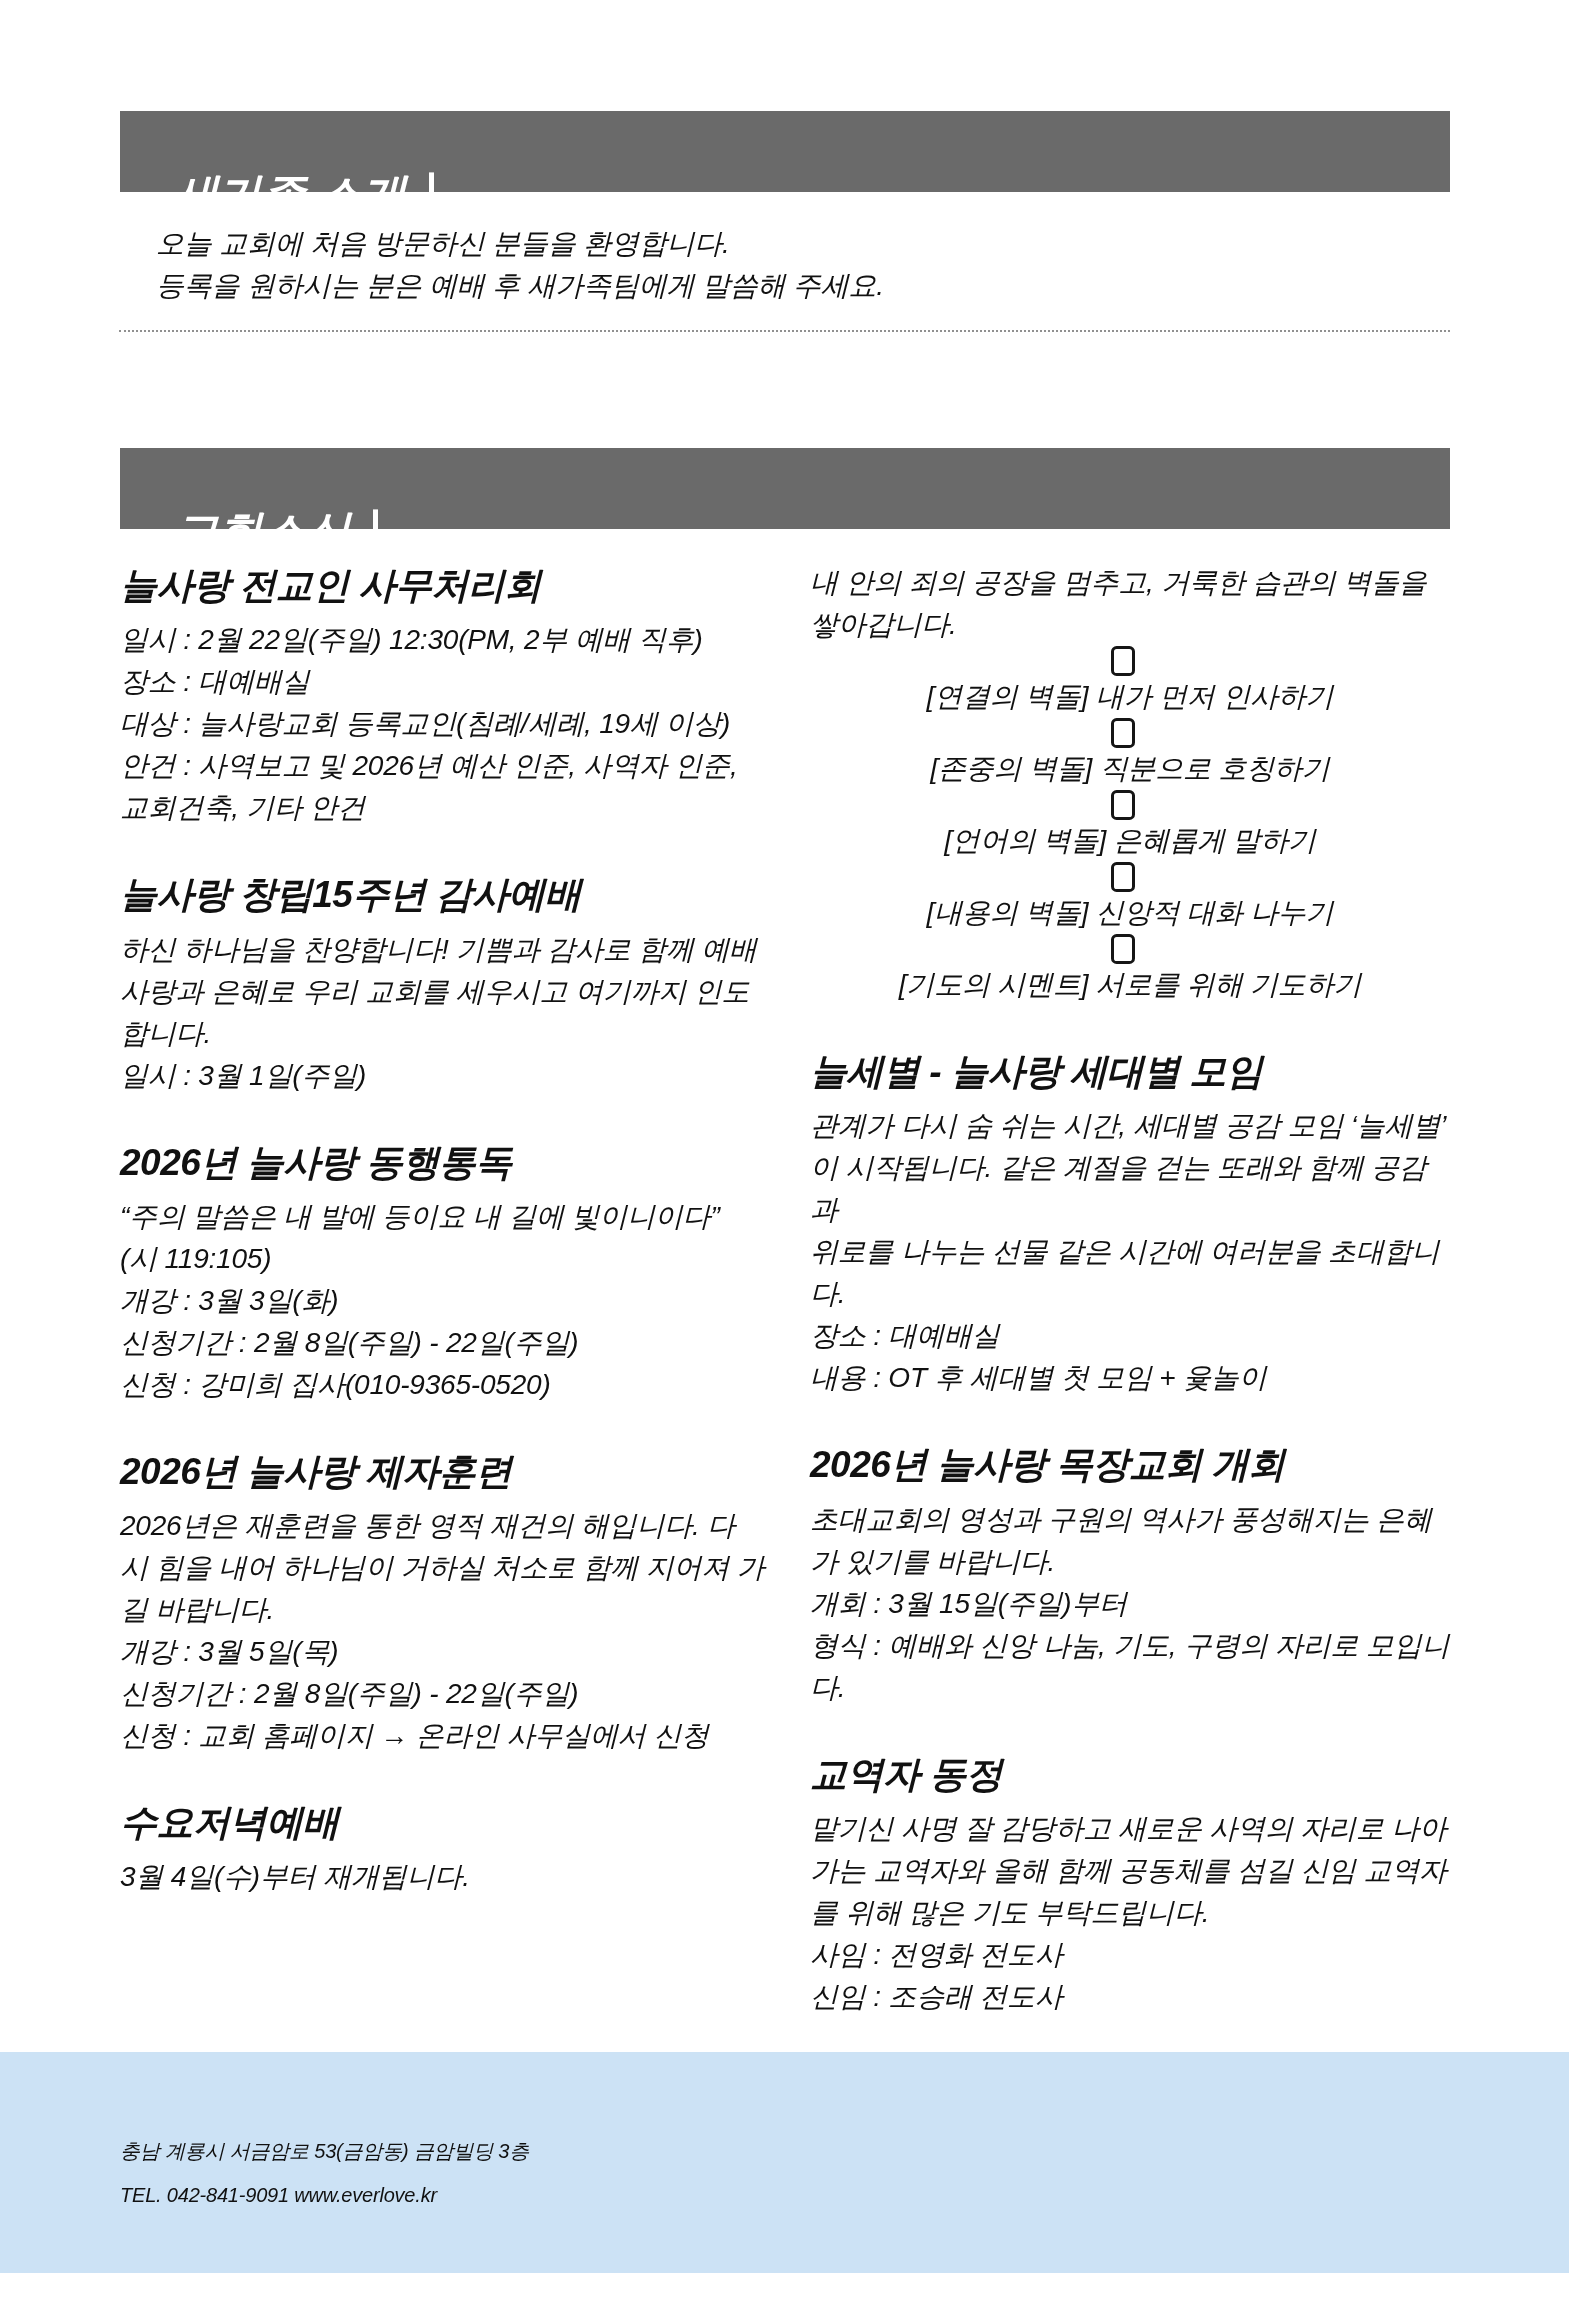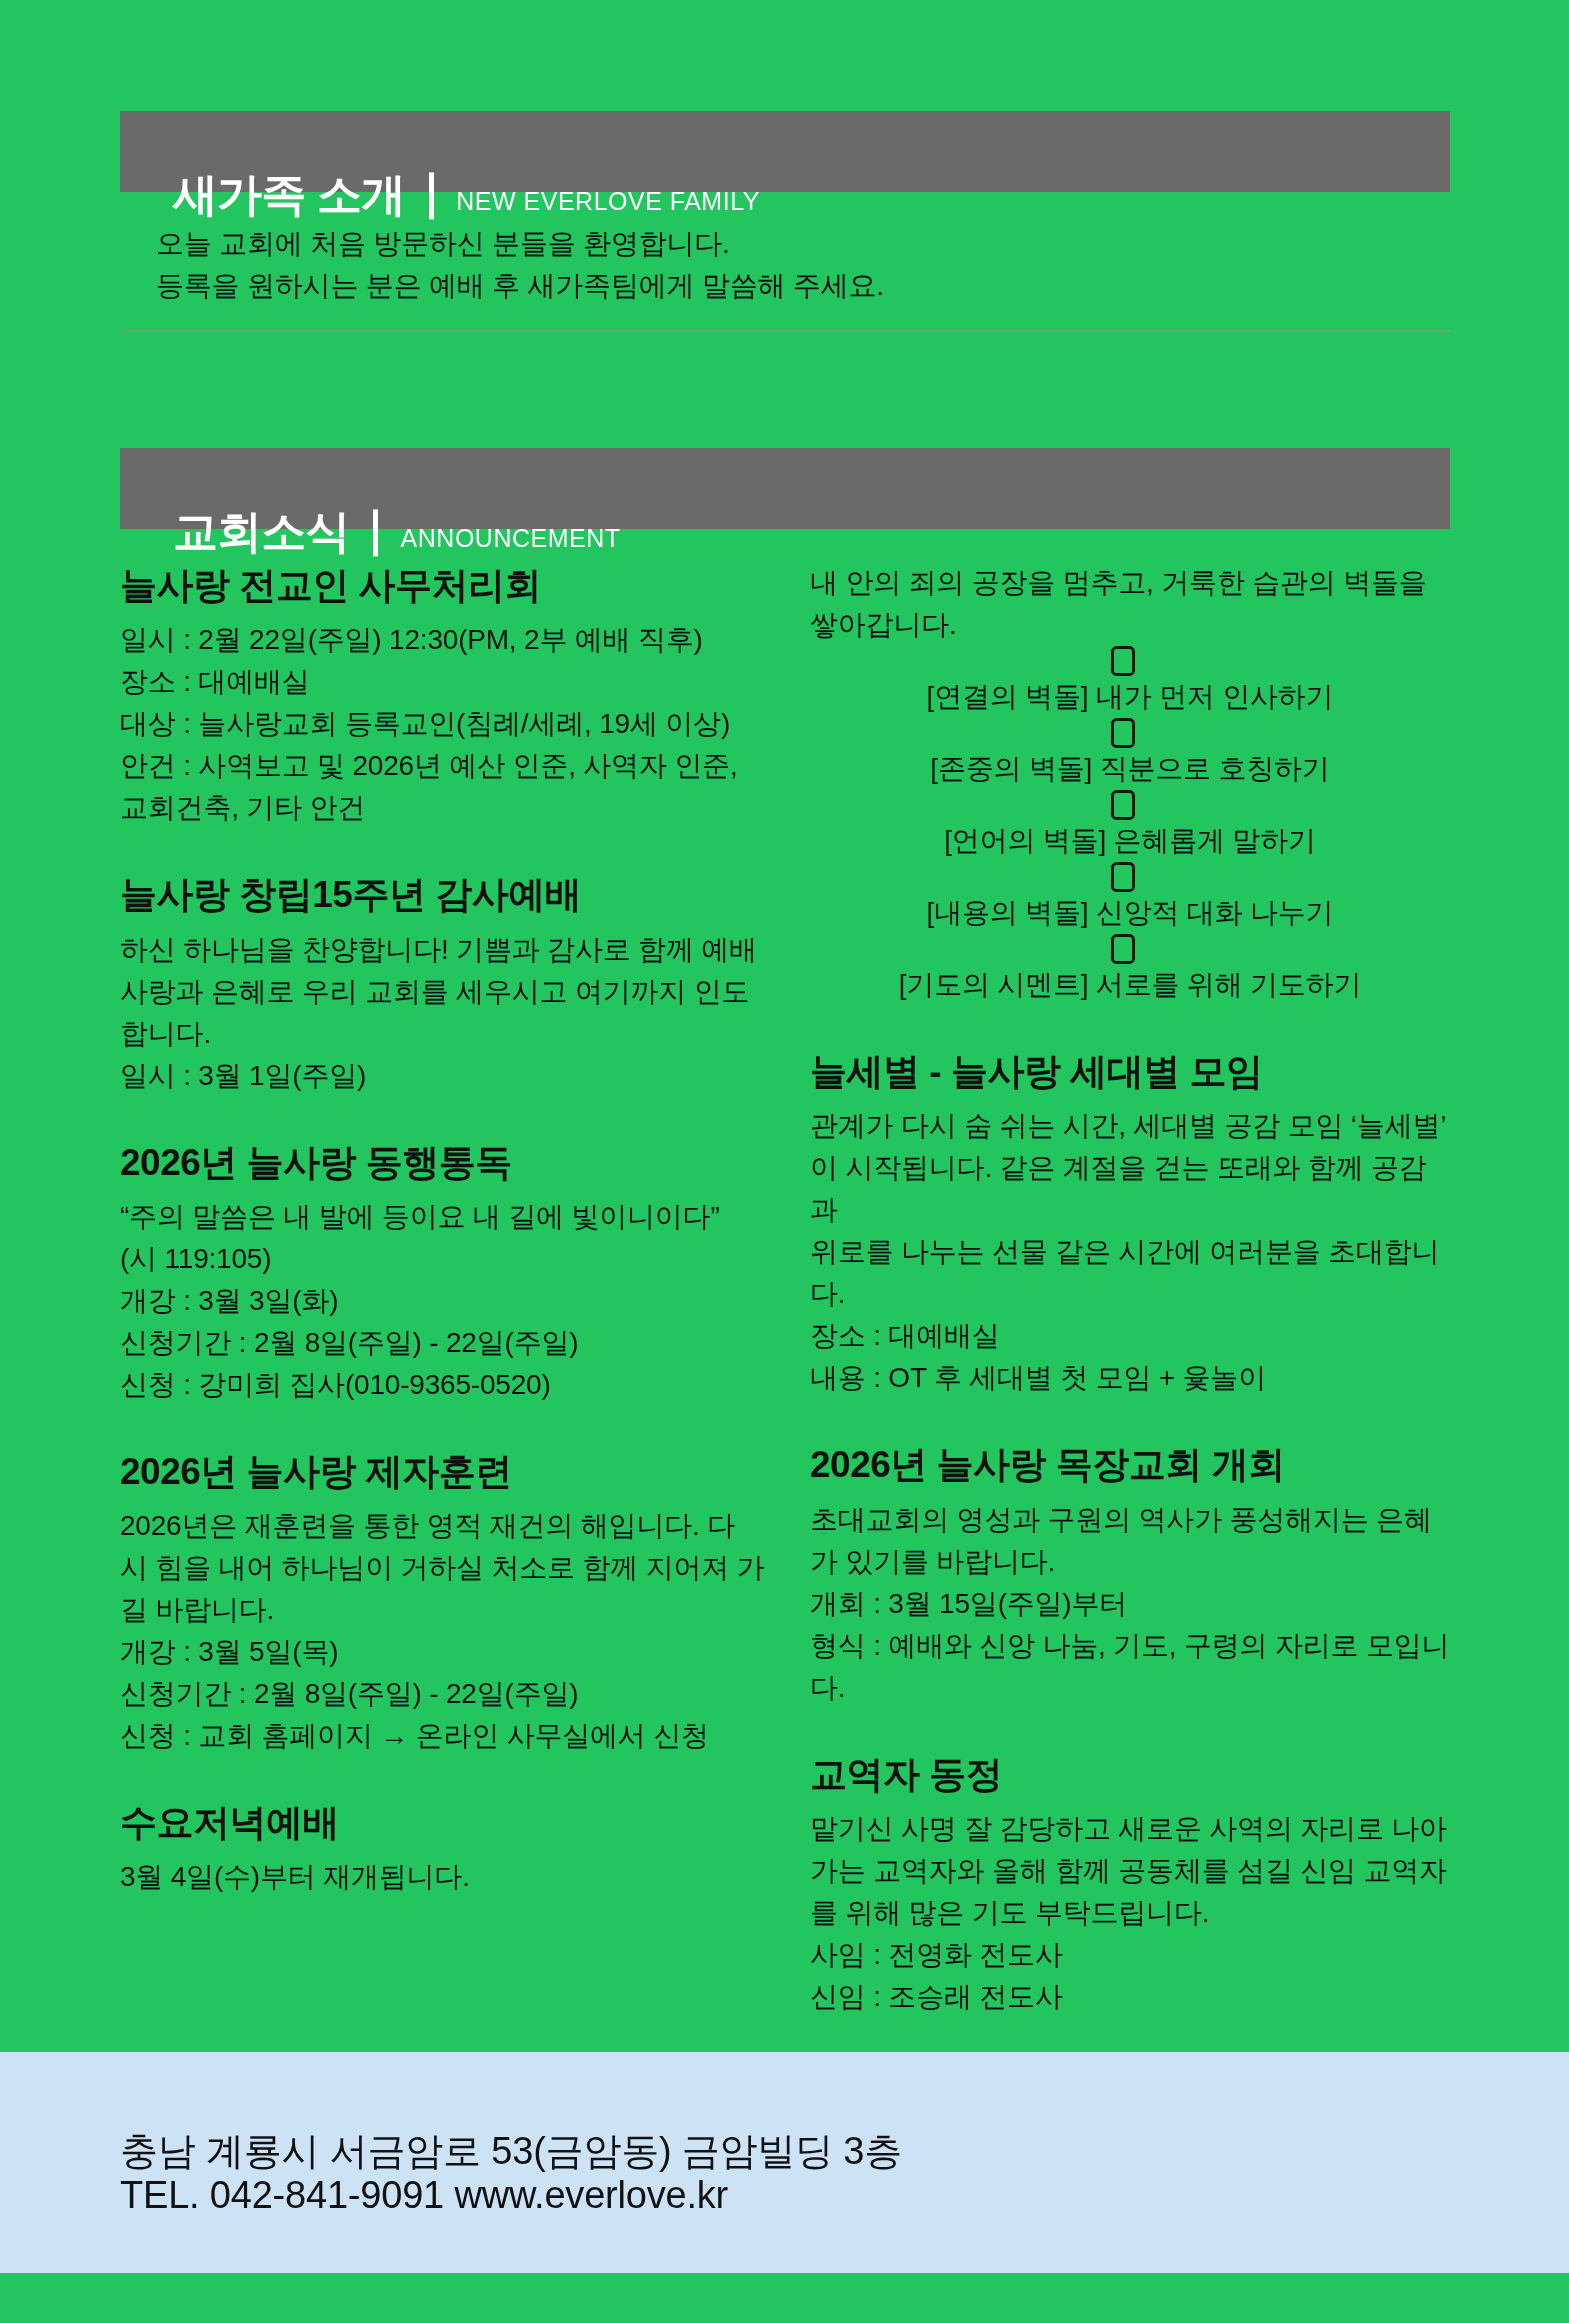--- a/index.html
+++ b/index.html
@@ -11,23 +11,24 @@
   html,body{margin:0;padding:0;}
   body{
     background:#e9e9e9;
     font-family:"Liberation Sans","DejaVu Sans",sans-serif;
     color:var(--text);
   }
   .page{
     position:relative;
     width:1569px;
     height:2324px;
-    background:#22c55e;
+    background:#ffffff;
     overflow:hidden;
     margin:0 auto;
+    font-style:italic;
   }
   
   .band{
     position:absolute;
     left:120px;
     width:1330px;
     height:81px;
     background:var(--bar_bg);
     display:flex;
     align-items:baseline;
@@ -114,21 +115,21 @@
     position:absolute;
     left:0;
     top:2052px;
     width:1569px;
     height:221px;
     background:var(--footer_bg);
     box-sizing:border-box;
     padding:77px 0 0 120px;
   }
   .footer .line{
-    font-size:38px;
+    font-size:20px;
     line-height:44px;
     letter-spacing:-0.2px;
   }
 </style>
 </head>
 <body>
 
 <div class="page">
 
   <div class="band" id="band-new-family">

